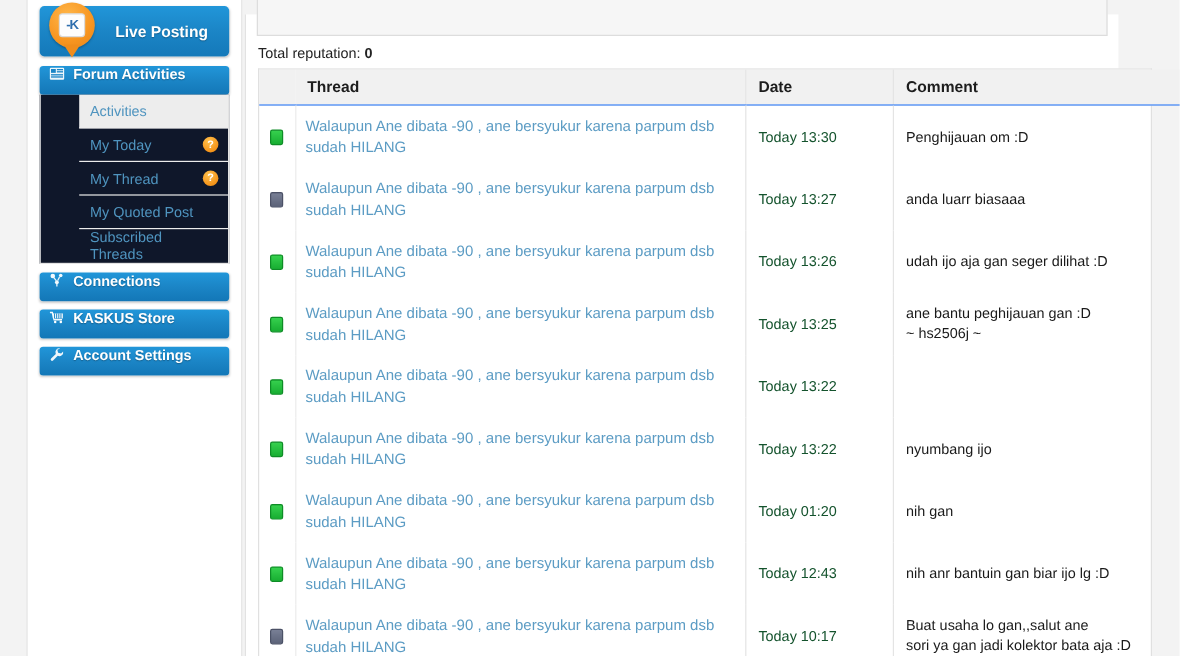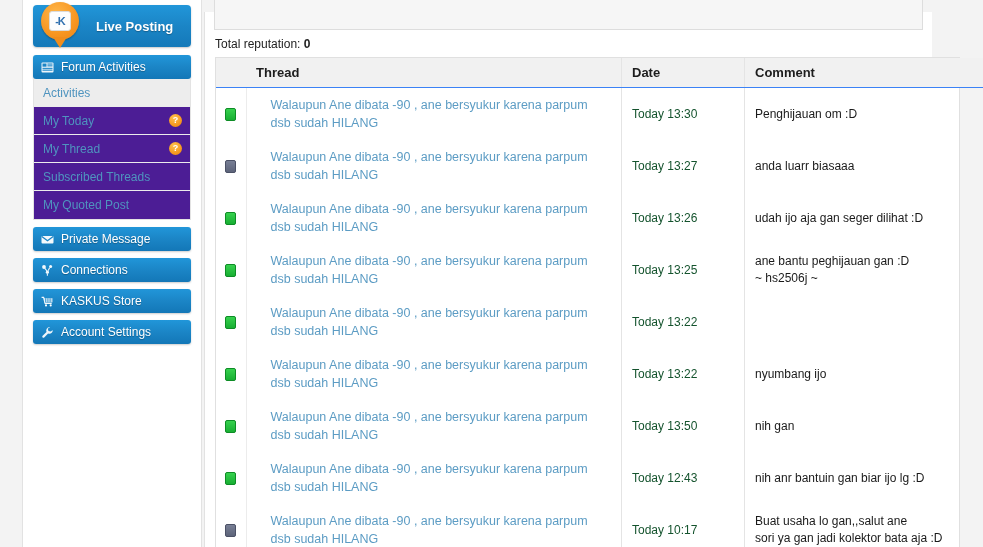--- a/index.html
+++ b/index.html
@@ -94,39 +94,39 @@
   }
 
   .nav-block { margin-bottom: 7px; }
 
   .nav-head {
     height: 24px;
     border-radius: 3px;
     background: linear-gradient(to bottom, #2196d9 0%, #1b85c6 50%, #1377b7 100%);
     box-shadow: 0 1px 2px rgba(0,0,0,.2);
     display: flex;
-    align-items: center;
     padding: 0 8px;
     color: #fff;
     font-size: 12px;
-    font-weight: normal;
+    font-weight: bold;
     text-shadow: 0 1px 1px rgba(0,0,0,.28);
   }
   .nav-head .ico {
     width: 13px; height: 13px;
     margin-right: 7px;
     flex: none;
     display: flex; align-items: center; justify-content: center;
   }
   .nav-head .ico svg { display:block; }
 
   .subnav {
     border: 1px solid #e3e3e3;
     border-top: none;
-    background: #4c1d95;
+    background: #0f172a;
+    padding-left: 32px;
   }
   .subnav-item {
     height: 28px;
     display: flex;
     align-items: center;
     padding: 0 8px 0 9px;
     border-bottom: 1px solid #ececec;
     color: #4f94bf;
     font-size: 12px;
     box-sizing: border-box;
@@ -218,21 +218,21 @@
     vertical-align: middle;
     padding: 8px 10px 8px 10px;
     font-size: 12px;
   }
   table.rep td.c-icon {
     width: 30px;
     padding: 0;
     text-align: center;
     border-right: 1px solid #ececec;
   }
-  table.rep td.c-thread { padding-left: 24px; }
+  table.rep td.c-thread { padding-left: 8px; }
   table.rep td.c-date {
     border-left: 1px solid #e4e4e4;
     color: #14532d;
     white-space: nowrap;
   }
   table.rep td.c-comment {
     border-left: 1px solid #e4e4e4;
     color: #1a1a1a;
     line-height: 17px;
   }
@@ -298,36 +298,25 @@
             </div>
             <div class="subnav-item">
               <span class="subnav-label">My Today</span>
               <span class="help-icon">?</span>
             </div>
             <div class="subnav-item">
               <span class="subnav-label">My Thread</span>
               <span class="help-icon">?</span>
             </div>
             <div class="subnav-item">
+              <span class="subnav-label">My Quoted Post</span>
+            </div>
+            <div class="subnav-item">
               <span class="subnav-label">Subscribed Threads</span>
             </div>
-            <div class="subnav-item">
-              <span class="subnav-label">My Quoted Post</span>
-            </div>
-          </div>
-        </div>
-        <div class="nav-block">
-          <div class="nav-head">
-            <span class="ico">
-              <svg width="13" height="13" viewBox="0 0 13 13">
-                <rect x="0.5" y="3" width="12" height="7.5" rx="1" fill="#fff" opacity=".95"></rect>
-                <path d="M0.8 3.6 L6.5 7.8 L12.2 3.6" fill="none" stroke="#1b85c6" stroke-width="1.3"></path>
-              </svg>
-            </span>
-            <span>Private Message</span>
           </div>
         </div>
         <div class="nav-block">
           <div class="nav-head">
             <span class="ico">
               <svg width="13" height="13" viewBox="0 0 13 13">
                 <circle cx="3" cy="3" r="1.9" fill="#fff" opacity=".95"></circle>
                 <circle cx="9.6" cy="2.6" r="1.5" fill="#fff" opacity=".95"></circle>
                 <circle cx="6.4" cy="8.2" r="1.6" fill="#fff" opacity=".95"></circle>
                 <path d="M3.8 4.4 L5.9 6.9 M8.6 3.8 L7.1 6.8" stroke="#fff" stroke-width="1.1" opacity=".9"></path>
@@ -441,21 +430,21 @@
               <td class="c-date">Today 13:22</td>
               <td class="c-comment">
                 <span class="cmt-line">nyumbang ijo</span>
               </td>
             </tr>
             <tr>
               <td class="c-icon"><span class="rep-dot green"></span></td>
               <td class="c-thread">
                 <a class="thread-link" href="#">Walaupun Ane dibata -90 , ane bersyukur karena parpum dsb sudah HILANG</a>
               </td>
-              <td class="c-date">Today 13:50</td>
+              <td class="c-date">Today 01:20</td>
               <td class="c-comment">
                 <span class="cmt-line">nih gan</span>
               </td>
             </tr>
             <tr>
               <td class="c-icon"><span class="rep-dot green"></span></td>
               <td class="c-thread">
                 <a class="thread-link" href="#">Walaupun Ane dibata -90 , ane bersyukur karena parpum dsb sudah HILANG</a>
               </td>
               <td class="c-date">Today 12:43</td>

